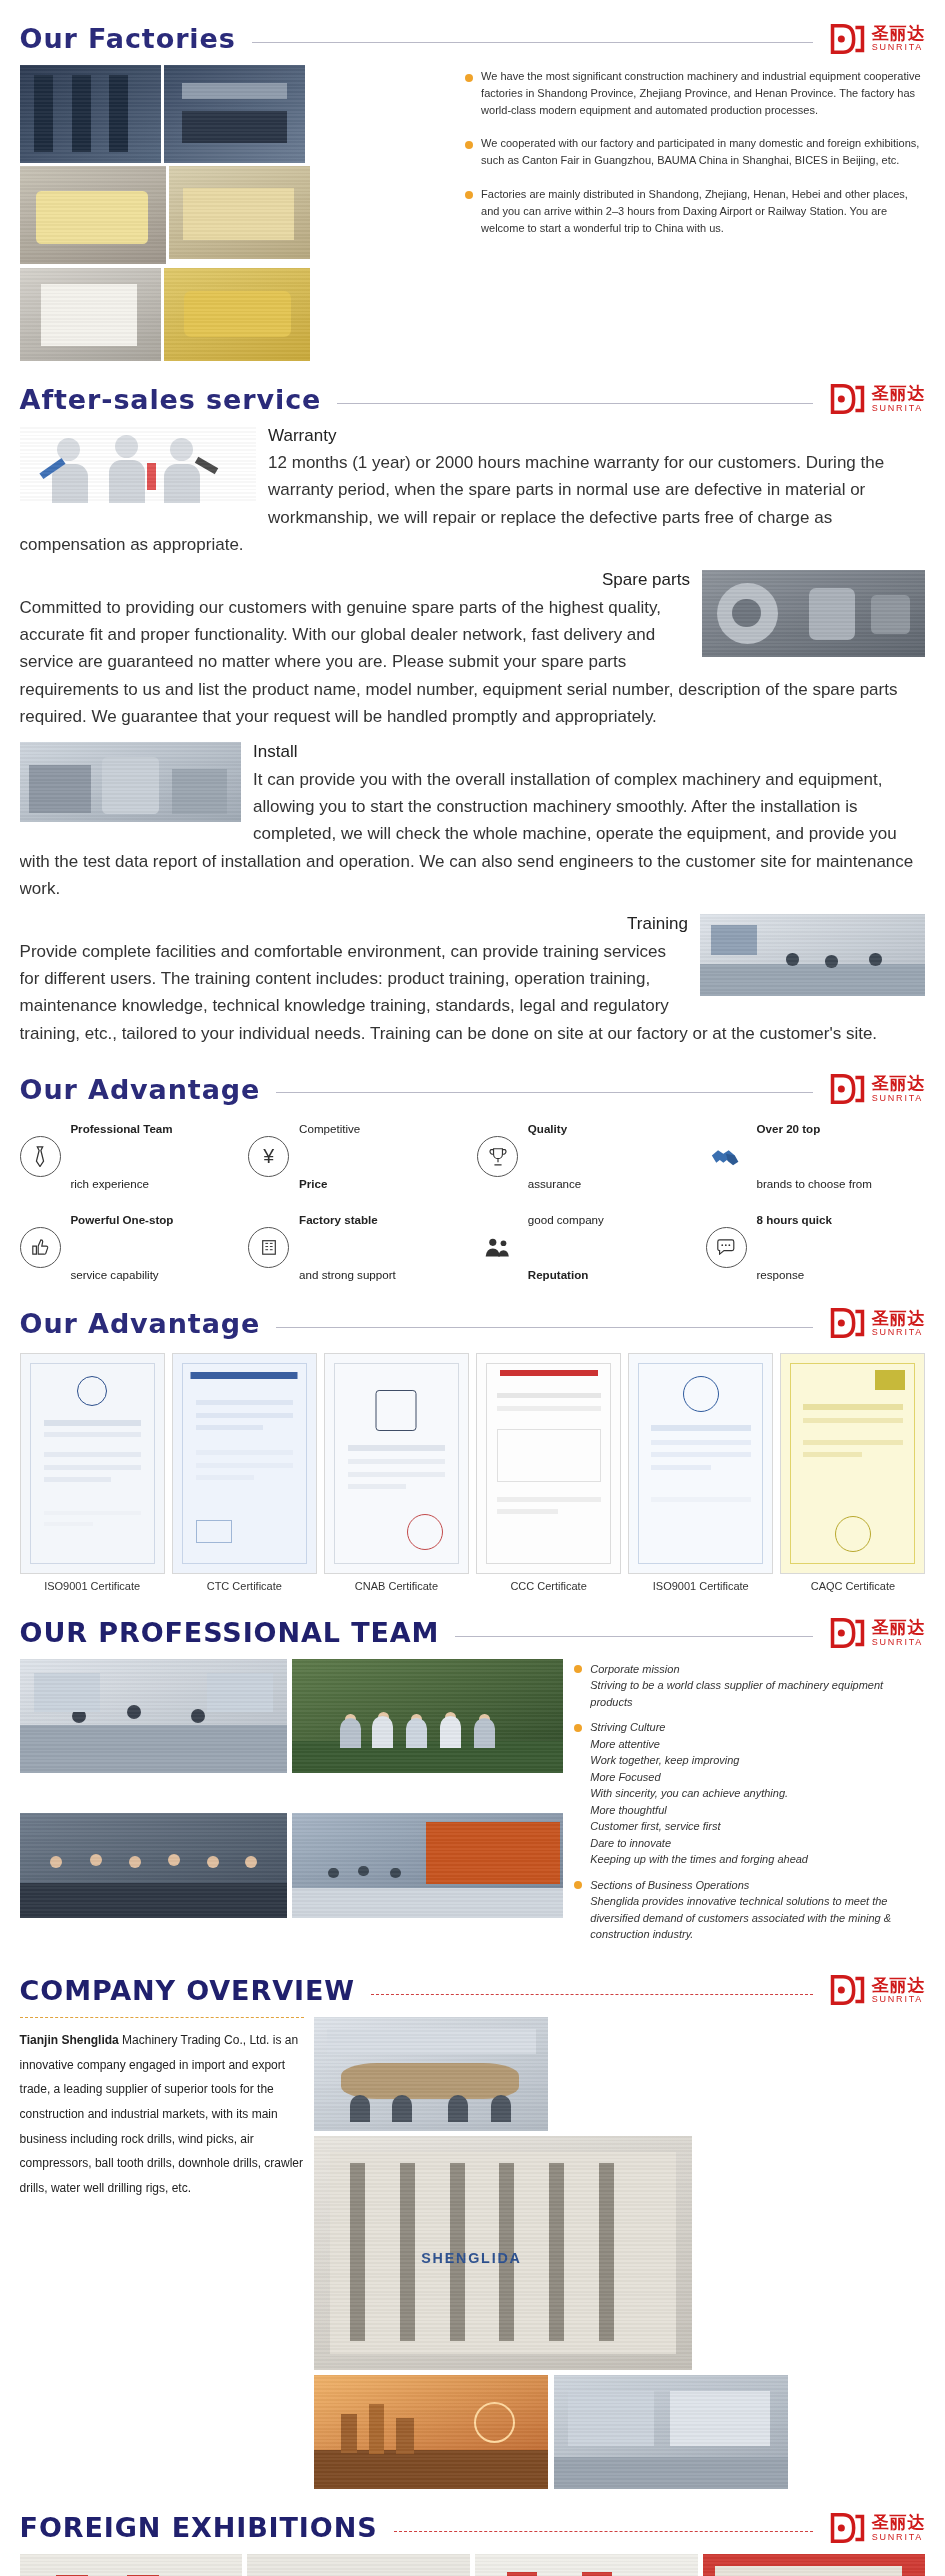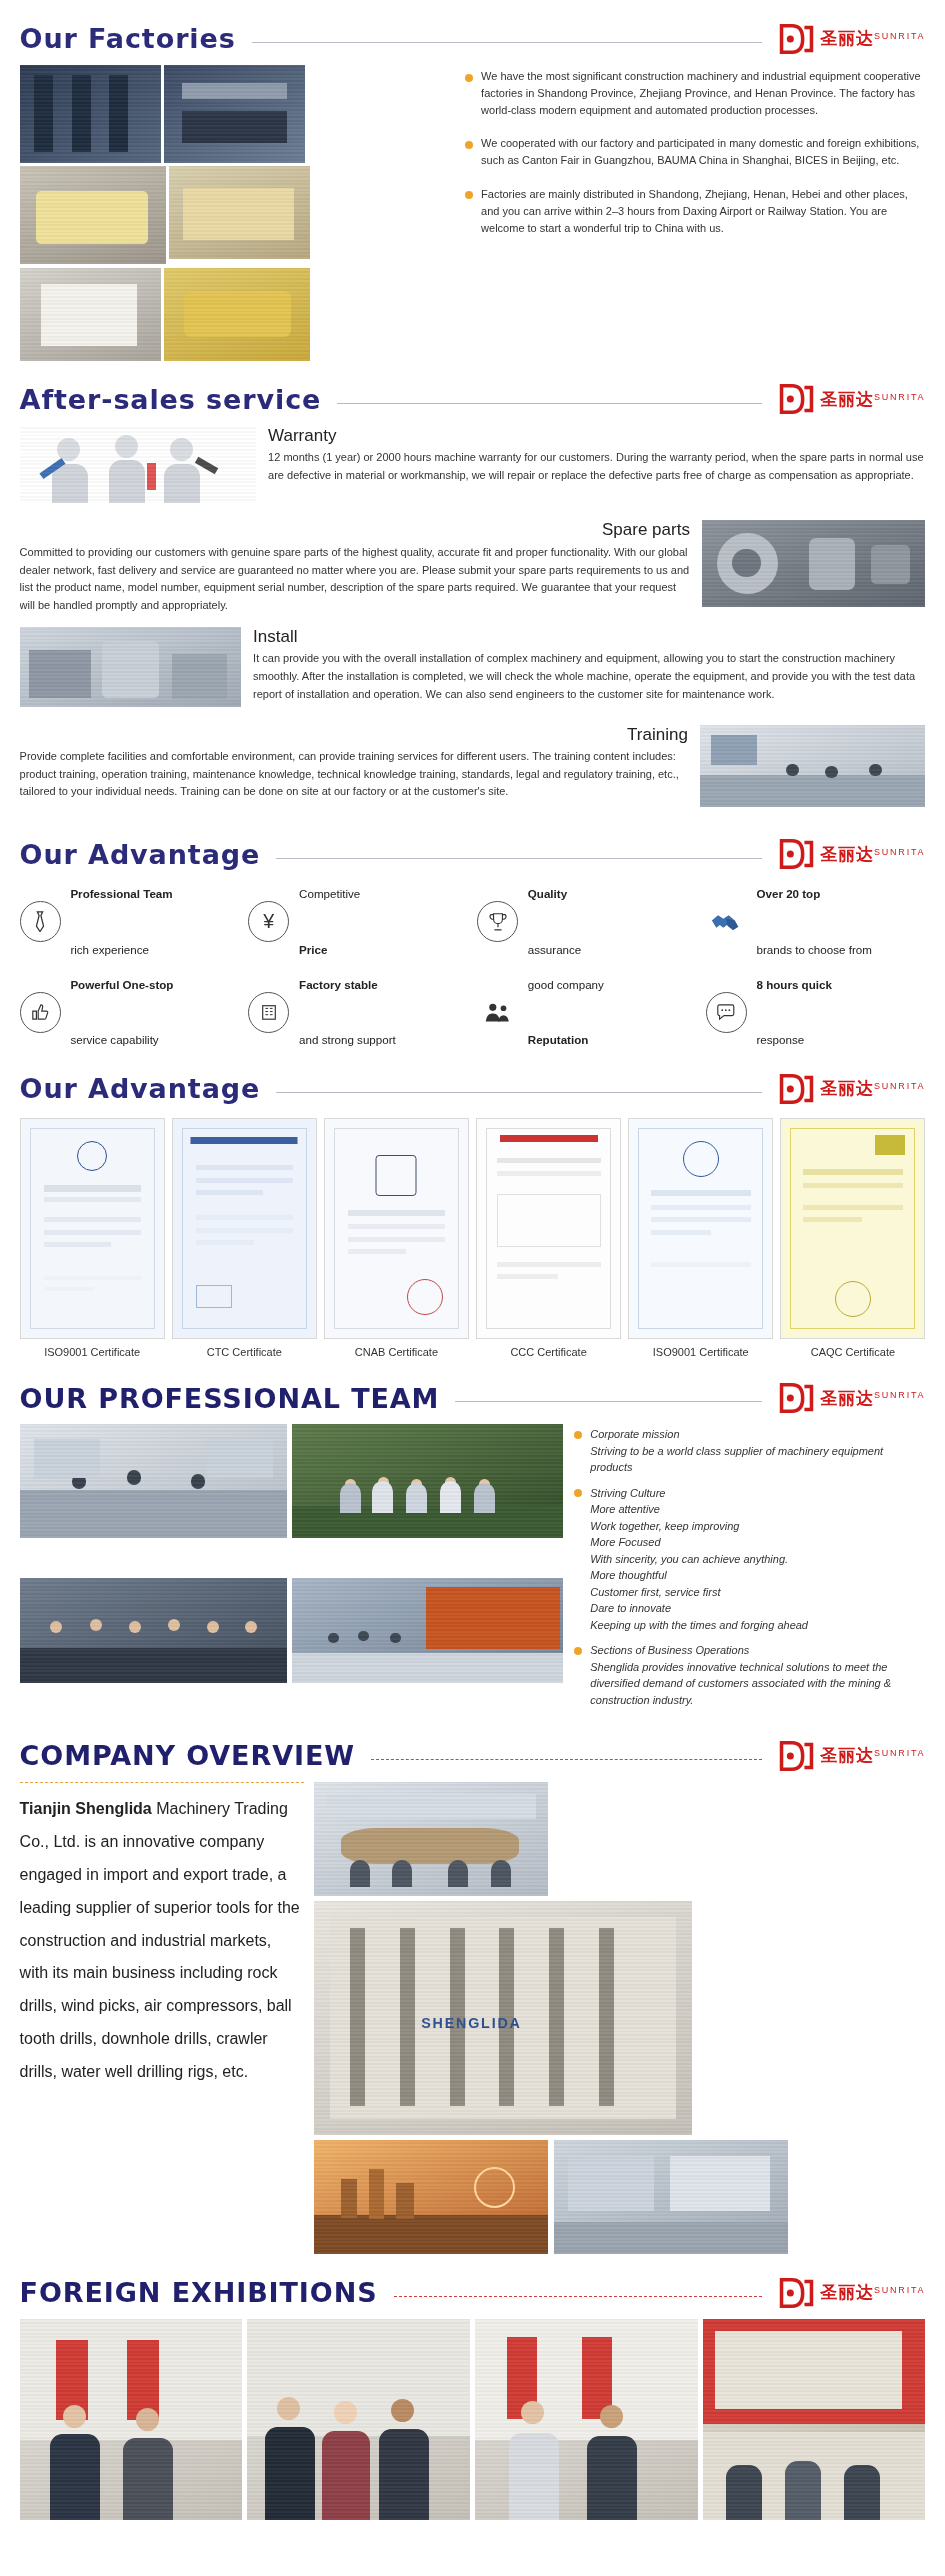--- a/index.html
+++ b/index.html
@@ -49,21 +49,21 @@
     gap:5.3px;
     flex:0 0 auto;
   }
   .logo-mark {
     width:37px; height:30px;
     position:relative;
   }
   .logo-mark svg { display:block; }
   .logo-text {
     display:flex;
-    flex-direction:row;
+    flex-direction:column;
     line-height:1;
   }
   .logo-cn {
     font-size:17px;
     font-weight:bold;
     color:#cf1a1a;
     letter-spacing:0.9px;
   }
   .logo-en {
     font-size:9px;
@@ -85,21 +85,21 @@
     width:8px; height:8px; border-radius:50%;
     background:#f0a32a; margin:5.3px 8px 0 0;
   }
   .bullet-txt { font-size:11px; line-height:1.55; color:#333; }
 
   
   .aftersales { padding:0 19.6px; }
   .as-block { position:relative; margin-bottom:12.5px; overflow:hidden; }
   .as-title { font-size:17px; color:#222; margin:0 0 3.6px 0; font-weight:normal; }
   .as-title.right { text-align:right; }
-  .as-txt { font-size:11px; line-height:1.6; color:#333; }
+  .as-txt { font-size:17px; line-height:1.6; color:#333; }
   .as-img-left { float:left; margin:0 12.5px 5.3px 0; }
   .as-img-right { float:right; margin:0 0 5.3px 12.5px; }
 
   
   .adv-grid {
     padding:5.3px 19.6px 0 19.6px;
     display:grid;
     grid-template-columns:repeat(4, 1fr);
     row-gap:19.6px;
     column-gap:9px;
@@ -142,21 +142,21 @@
   .team-right { flex:1; padding-top:1.8px; }
   .team-b { display:flex; margin-bottom:9px;font-style:italic; }
   .team-b .bullet-dot { margin-top:4.5px; }
   .team-b .t { font-size:11px; line-height:1.5; color:#333; }
   .team-b .t .hd { display:block; }
 
   
   .overview { display:flex; padding:0 19.6px; gap:10.7px; }
   .ov-left { width:284px; }
   .ov-rule { border-top:1.8px dashed #e2a33c; margin-bottom:10.7px; }
-  .ov-txt { font-size:16px; line-height:2.05; color:#222; }
+  .ov-txt { font-size:12px; line-height:2.05; color:#222; }
   .ov-txt b { font-weight:bold; }
   .ov-right { flex:1; display:flex; flex-wrap:wrap; gap:5.3px; }
 
   
   .exhib { display:flex; padding:0 19.6px 23px 19.6px; gap:5.3px; }
   .exhib .ph { flex:1; height:201px; }
 
   
   .g1{background:linear-gradient(150deg,#2d3b52,#55677f);}
   .g2{background:linear-gradient(150deg,#3a4a63,#6c7d94);}

